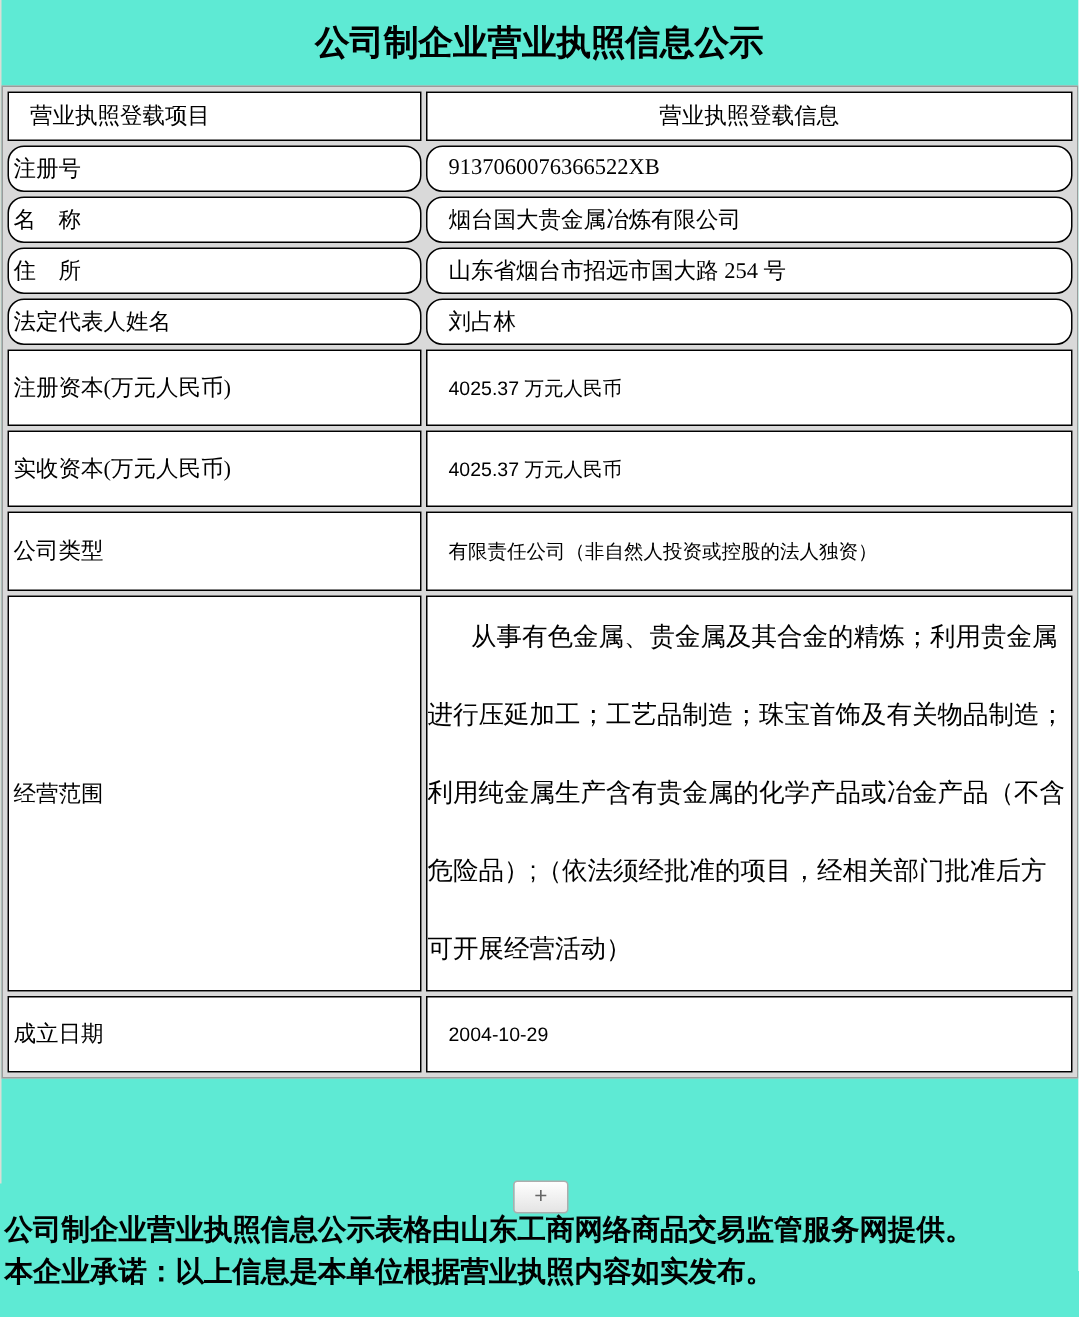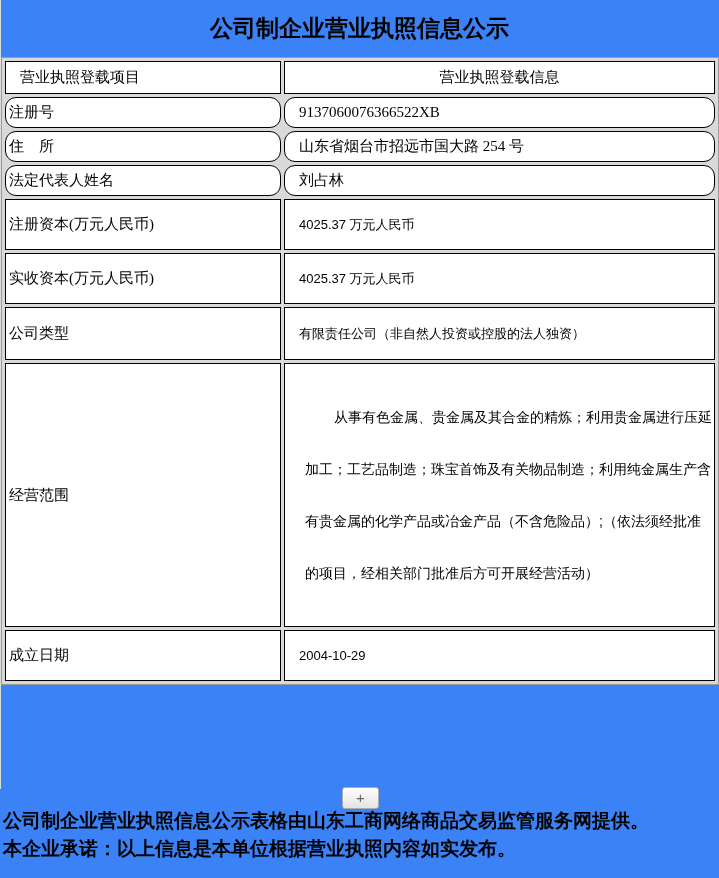--- a/index.html
+++ b/index.html
@@ -5,21 +5,21 @@
   * { margin: 0; padding: 0; box-sizing: content-box; }
   html, body { background: #ffffff; }
   body {
     font-family: "Liberation Sans", sans-serif;
     color: #000000;
   }
   .page {
     position: relative;
     width: 719px;
     height: 878px;
-    background: #3b82f6;
+    background: #5eead4;
     overflow: hidden;
   }
   .frame-left-line {
     position: absolute;
     left: 0; top: 0;
     width: 0; height: 789px;
     border-left: 1px solid #d9ded6;
   }
   .page-title {
     position: absolute;
@@ -64,24 +64,24 @@
   td.c-value {
     font-size: 13px;
     padding-left: 14px;
     font-family: "Liberation Sans", sans-serif;
   }
   td.v-plain {
     font-family: "Liberation Serif", serif;
     font-size: 15px;
   }
   td.v-scope {
-    padding: 0 0 0 20px;
+    padding: 0 0 0 0;
     line-height: 52px;
     text-indent: 29px;
-    font-size: 14px;
+    font-size: 17px;
   }
   tr.rh31 th { height: 31px; }
   tr.rh29 td { height: 29px; border-radius: 11px; }
   tr.rh49 td { height: 49px; }
   tr.rh51 td { height: 51px; }
   tr.rh262 td { height: 262px; }
   tr.rh61 td { height: 61px; }
   .expand-button {
     position: absolute;
     top: 787px; left: 342px;
@@ -122,20 +122,24 @@
     <tbody>
       <tr class="rh31">
         <th class="h-item">营业执照登载项目</th>
         <th class="h-info">营业执照登载信息</th>
       </tr>
       <tr class="rh29">
         <td class="c-label">注册号</td>
         <td class="c-value v-plain">9137060076366522XB</td>
       </tr>
       <tr class="rh29">
+        <td class="c-label">名　称</td>
+        <td class="c-value v-plain">烟台国大贵金属冶炼有限公司</td>
+      </tr>
+      <tr class="rh29">
         <td class="c-label">住　所</td>
         <td class="c-value v-plain">山东省烟台市招远市国大路 254 号</td>
       </tr>
       <tr class="rh29">
         <td class="c-label">法定代表人姓名</td>
         <td class="c-value v-plain">刘占林</td>
       </tr>
       <tr class="rh49">
         <td class="c-label">注册资本(万元人民币)</td>
         <td class="c-value">4025.37 万元人民币</td>

